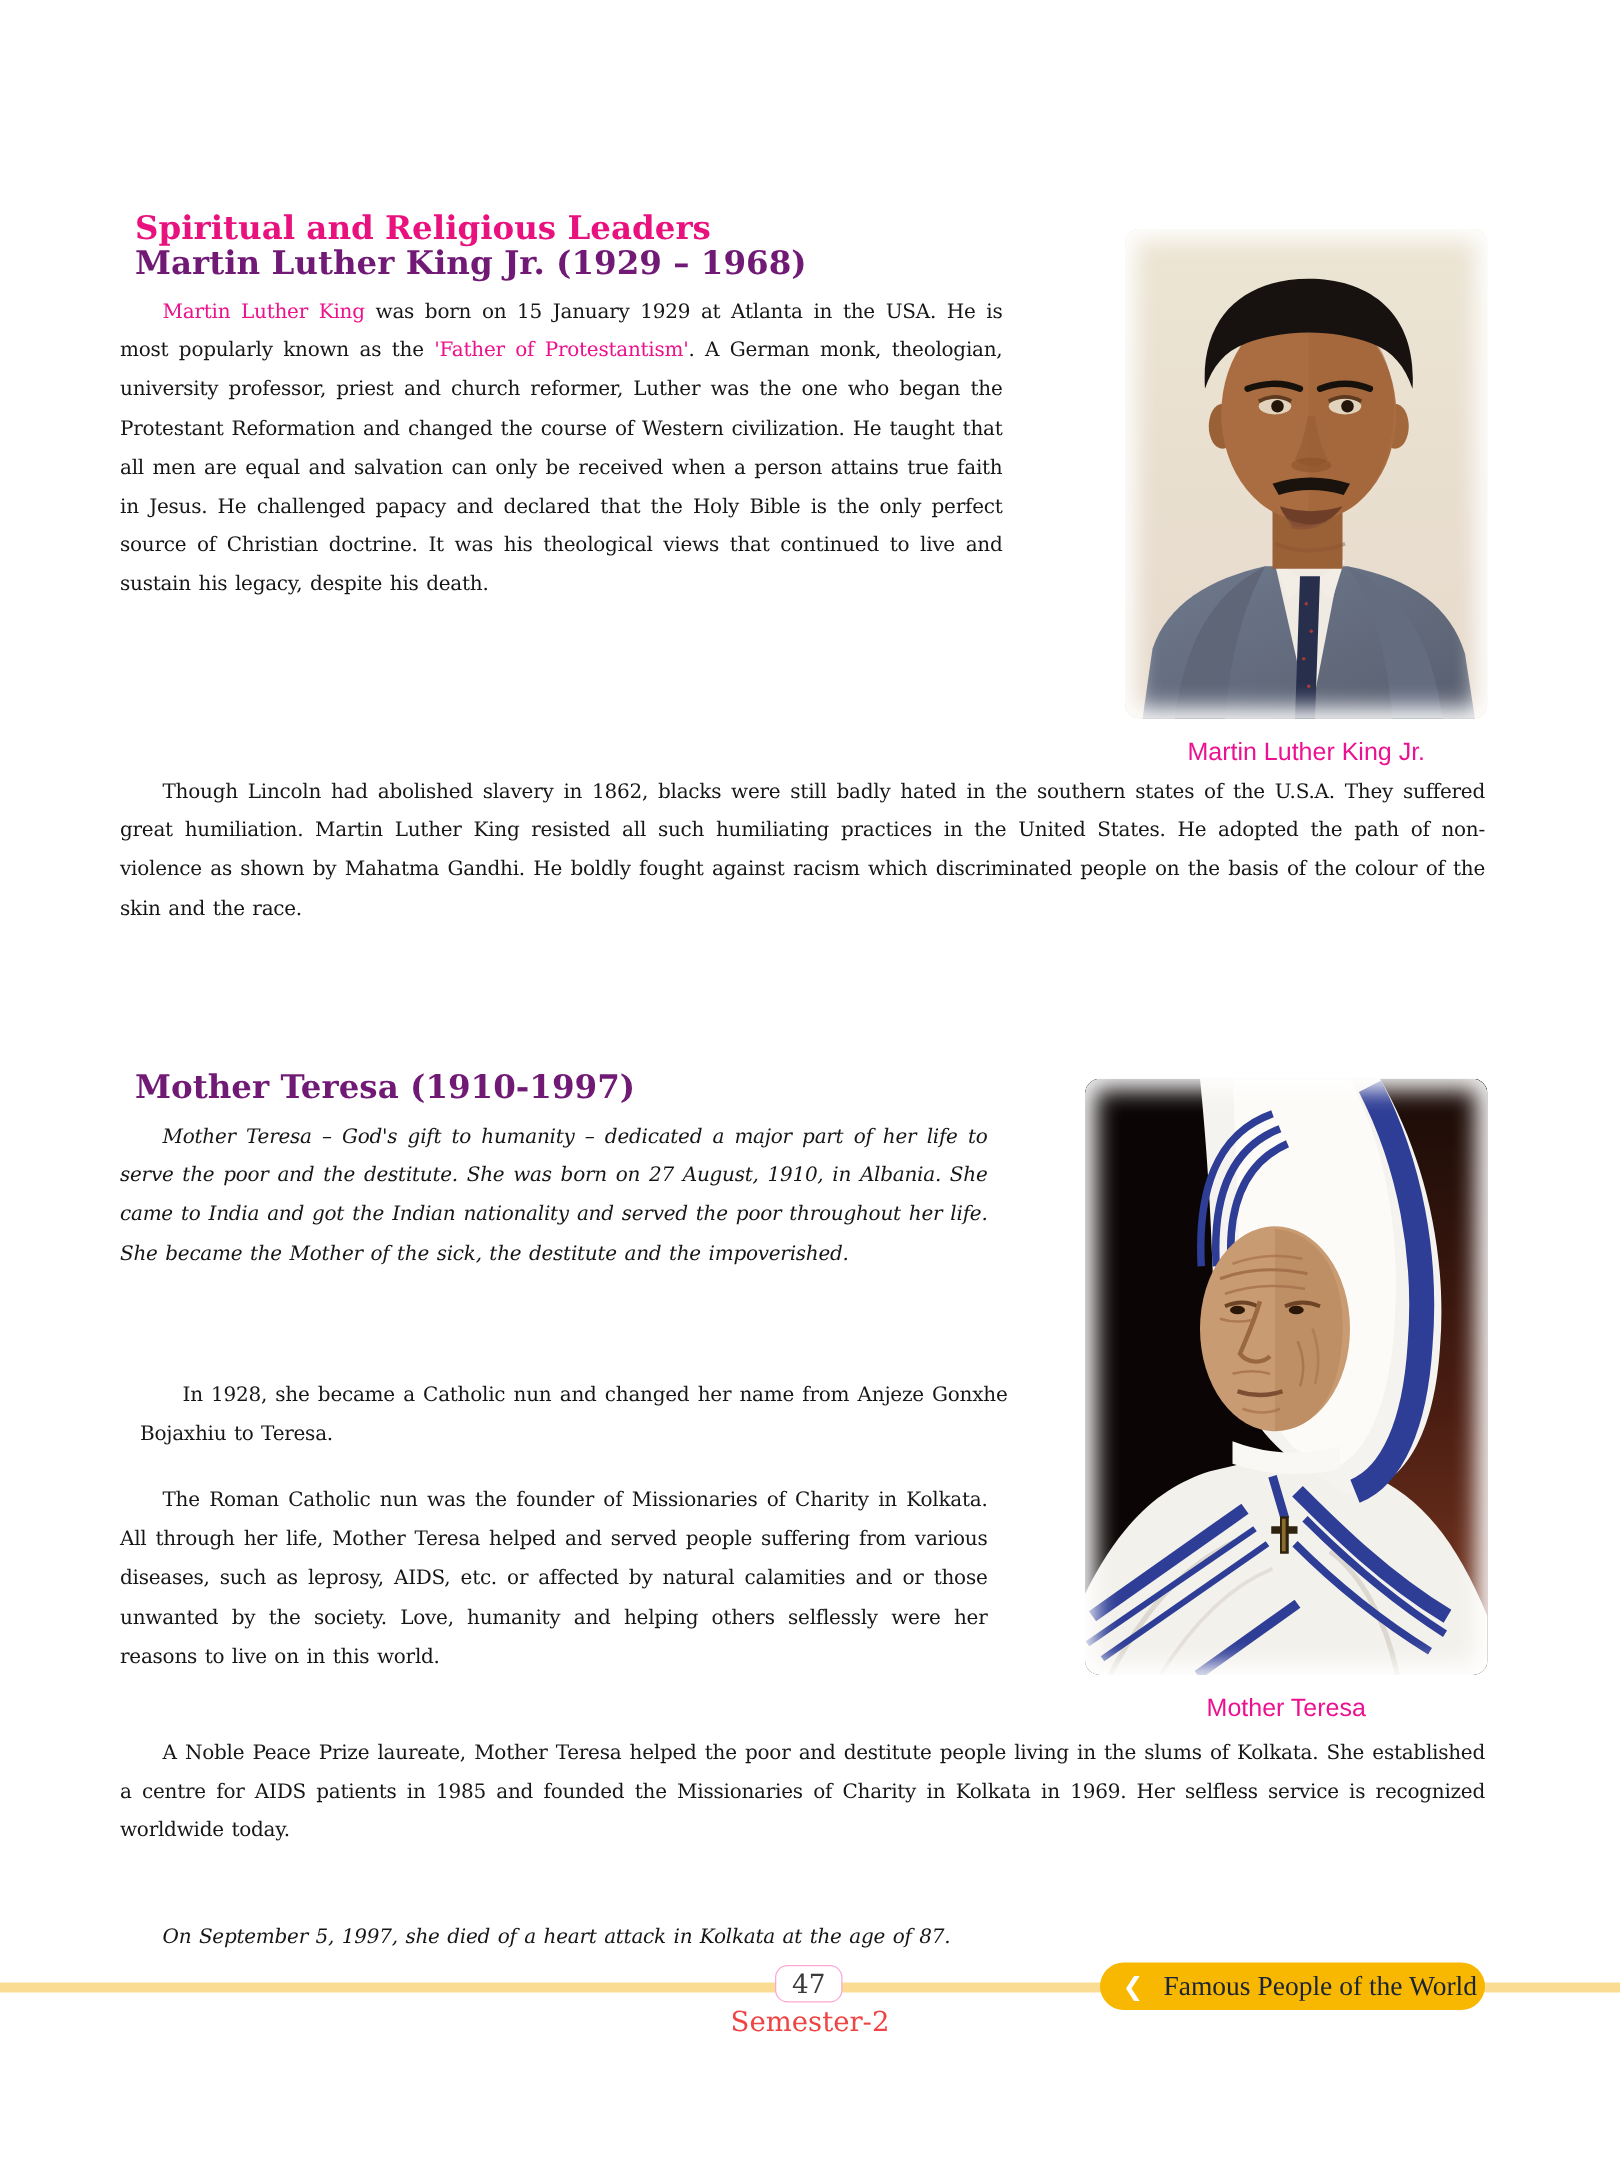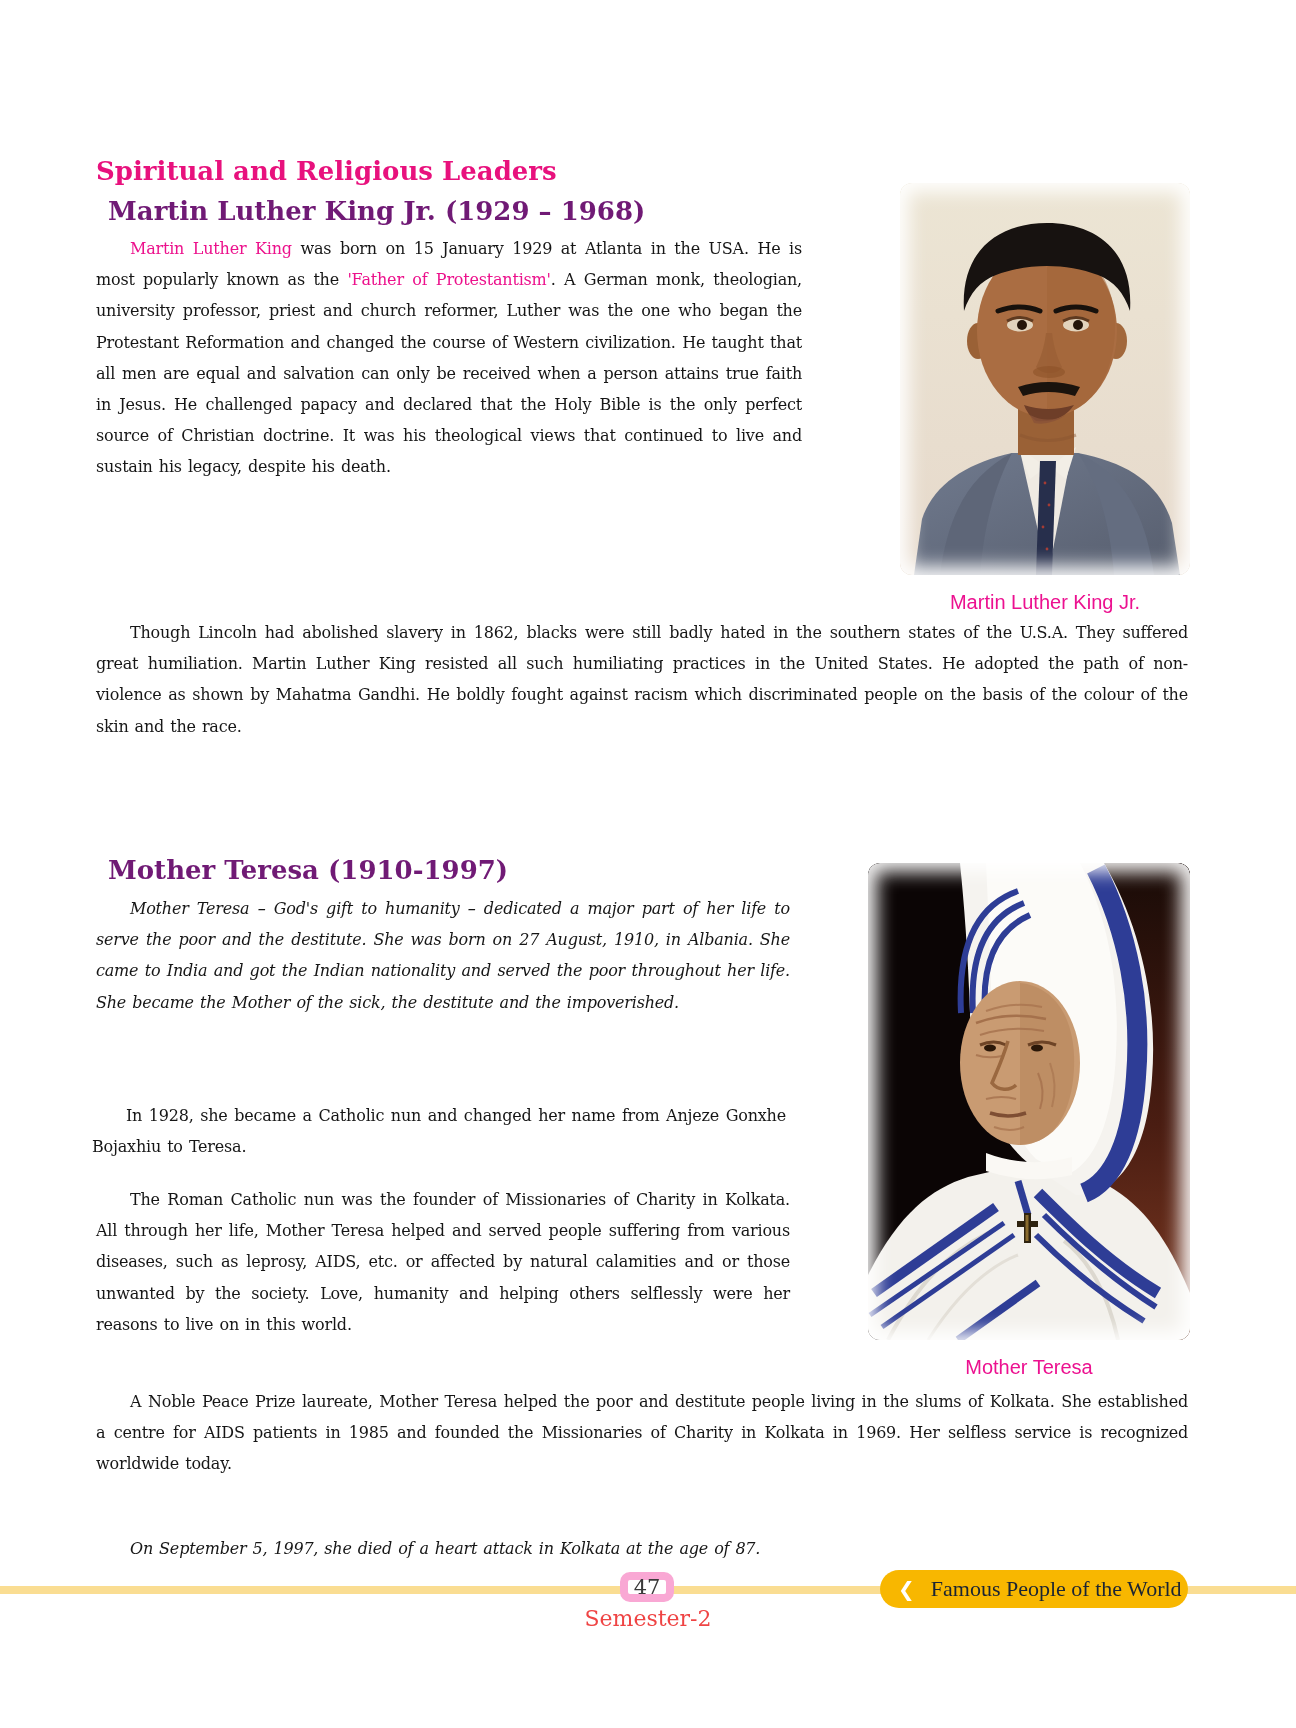--- a/index.html
+++ b/index.html
@@ -1,45 +1,45 @@
 <!DOCTYPE html>
 <html><head>
 <meta charset="utf-8">
 <style>
   html,body{margin:0;padding:0;background:#ffffff;}
   .page{position:relative;width:1296px;height:1728px;background:#ffffff;overflow:hidden;
         font-family:"DejaVu Serif",serif;color:#161616;}
-  .h-section{position:absolute;left:96px;top:156px;font-size:26px;font-weight:bold;color:#E8117D;margin:0;}
+  .h-section{position:absolute;left:96px;top:156px;font-size:26px;font-weight:bold;color:#E8117D;margin:12px;}
   .h-sub{position:absolute;left:108px;font-size:26px;font-weight:bold;color:#701a75;margin:0;}
   #h-mlk{top:196px;}
   #h-teresa{top:855px;}
   .para{position:absolute;margin:0;font-size:16px;line-height:31.2px;text-align:justify;
         word-spacing:1.2px;letter-spacing:-0.2px;color:#161616;}
   .indent{text-indent:34px;}
   #p1{left:96px;top:233px;width:706px;}
   #p2{left:96px;top:617px;width:1092px;}
   #p3{left:96px;top:797px;width:1092px;}
   #p4{left:96px;top:893px;width:694px;font-style:italic;}
-  #p5{left:92px;top:1100px;width:694px;}
+  #p5{left:112px;top:1100px;width:694px;}
   #p6{left:96px;top:1184px;width:694px;}
   #p7{left:96px;top:1386px;width:1092px;}
   #p8{left:96px;top:1533px;width:1092px;font-style:italic;}
   .pink{color:#EC118C;}
   figure.photo-fig{position:absolute;margin:0;}
   #fig-mlk{left:900px;top:183px;width:290px;}
   #fig-teresa{left:868px;top:863px;width:322px;}
   .photo-wrap{position:relative;border-radius:12px;overflow:hidden;}
   .photo-wrap svg{display:block;}
   .photo-wrap .vignette{position:absolute;inset:0;border-radius:12px;
         box-shadow:inset 0 0 18px 9px rgba(255,255,255,0.95);pointer-events:none;}
   figcaption{font-family:"Liberation Sans",sans-serif;font-size:20px;color:#EC1190;
         text-align:center;margin-top:16px;}
   .footer-line{position:absolute;left:0;top:1586px;width:1296px;height:8px;background:#FADD92;}
   .pagenum-box{position:absolute;left:620px;top:1572px;width:54px;height:30px;background:#ffffff;
-        border:8px solid #f9a8d4;border-radius:10px;display:flex;align-items:center;justify-content:center;
+        border:1px solid #f9a8d4;border-radius:10px;display:flex;align-items:center;justify-content:center;
         font-size:21px;color:#3A3A3A;z-index:2;box-sizing:border-box;}
   .semester{position:absolute;left:498px;top:1606px;width:300px;text-align:center;
         font-size:22px;color:#ef4444;}
   .badge{position:absolute;left:880px;top:1570px;width:308px;height:38px;background:#F8B700;
         border-radius:19px;display:flex;align-items:center;gap:16px;padding-left:18px;
         box-sizing:border-box;z-index:2;}
   .badge .chev{color:#ffffff;font-size:20px;font-weight:bold;font-family:"DejaVu Sans",sans-serif;line-height:1;}
   .badge .label{font-family:"Liberation Serif",serif;font-size:22px;color:#1A2433;white-space:nowrap;}
 </style>
 </head>

